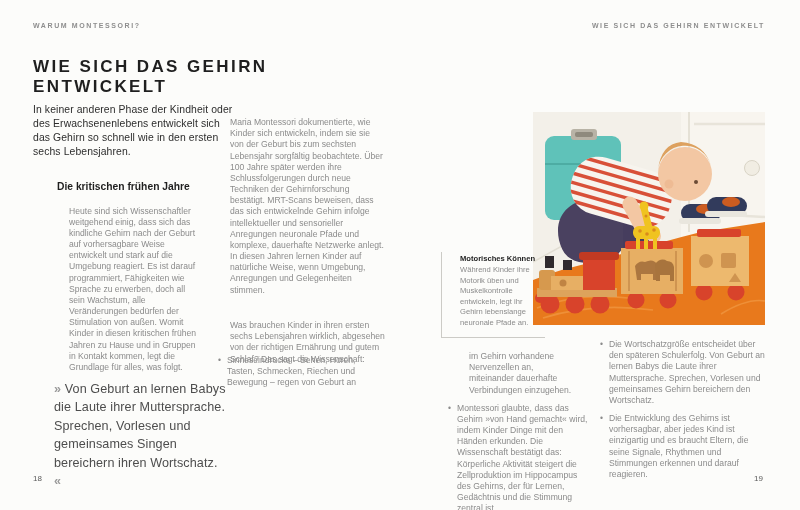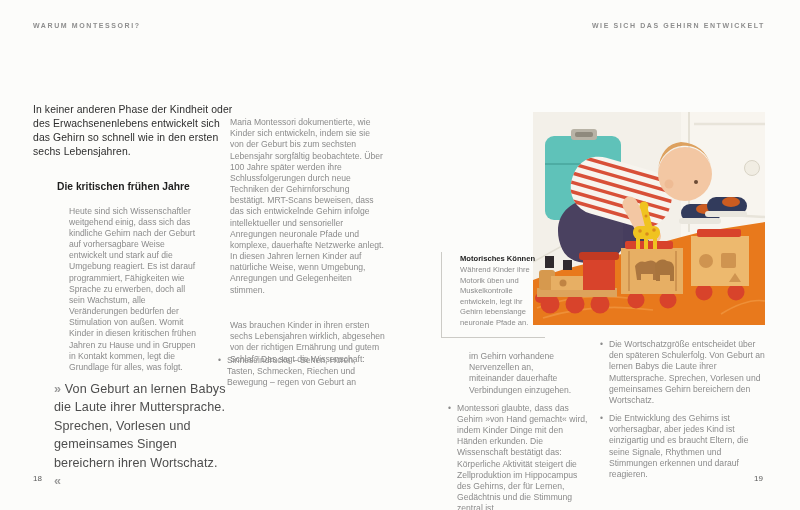--- a/index.html
+++ b/index.html
@@ -52,20 +52,24 @@
     font-size:7.6px;color:#8b8b8b;line-height:1.38;margin:0;
   }
 </style>
 </head>
 <body>
 
 <div class="abs" style="left:0;top:0;width:400px;height:510px;">
 
   <div class="abs running-head" style="left:33px;top:22px;">WARUM MONTESSORI?</div>
 
+  <div class="abs" style="left:33px;top:57px;">
+    <div class="title">WIE SICH DAS GEHIRN</div>
+    <div class="title">ENTWICKELT</div>
+  </div>
 
   <div class="abs intro" style="left:33px;top:103px;width:200px;">In keiner anderen Phase der Kindheit oder des Erwachsenenlebens ent­wickelt sich das Gehirn so schnell wie in den ersten sechs Lebensjahren.</div>
 
   <div class="abs" style="left:57px;top:181px;width:155px;">
     <h3 class="col-heading">Die kritischen frühen Jahre</h3>
     <p class="body-text">Heute sind sich Wissenschaftler weitgehend einig, dass sich das kindliche Gehirn nach der Geburt auf vorhersagbare Weise entwickelt und stark auf die Umgebung reagiert. Es ist darauf programmiert, Fähigkeiten wie Sprache zu erwerben, doch all sein Wachstum, alle Veränderungen bedürfen der Stimulation von außen. Womit Kinder in diesen kritischen frühen Jahren zu Hause und in Gruppen in Kontakt kommen, legt die Grundlage für alles, was folgt.</p>
   </div>
 
   <div class="abs quote" style="left:54px;top:380px;width:172px;">
     <span class="qmark">»</span>

